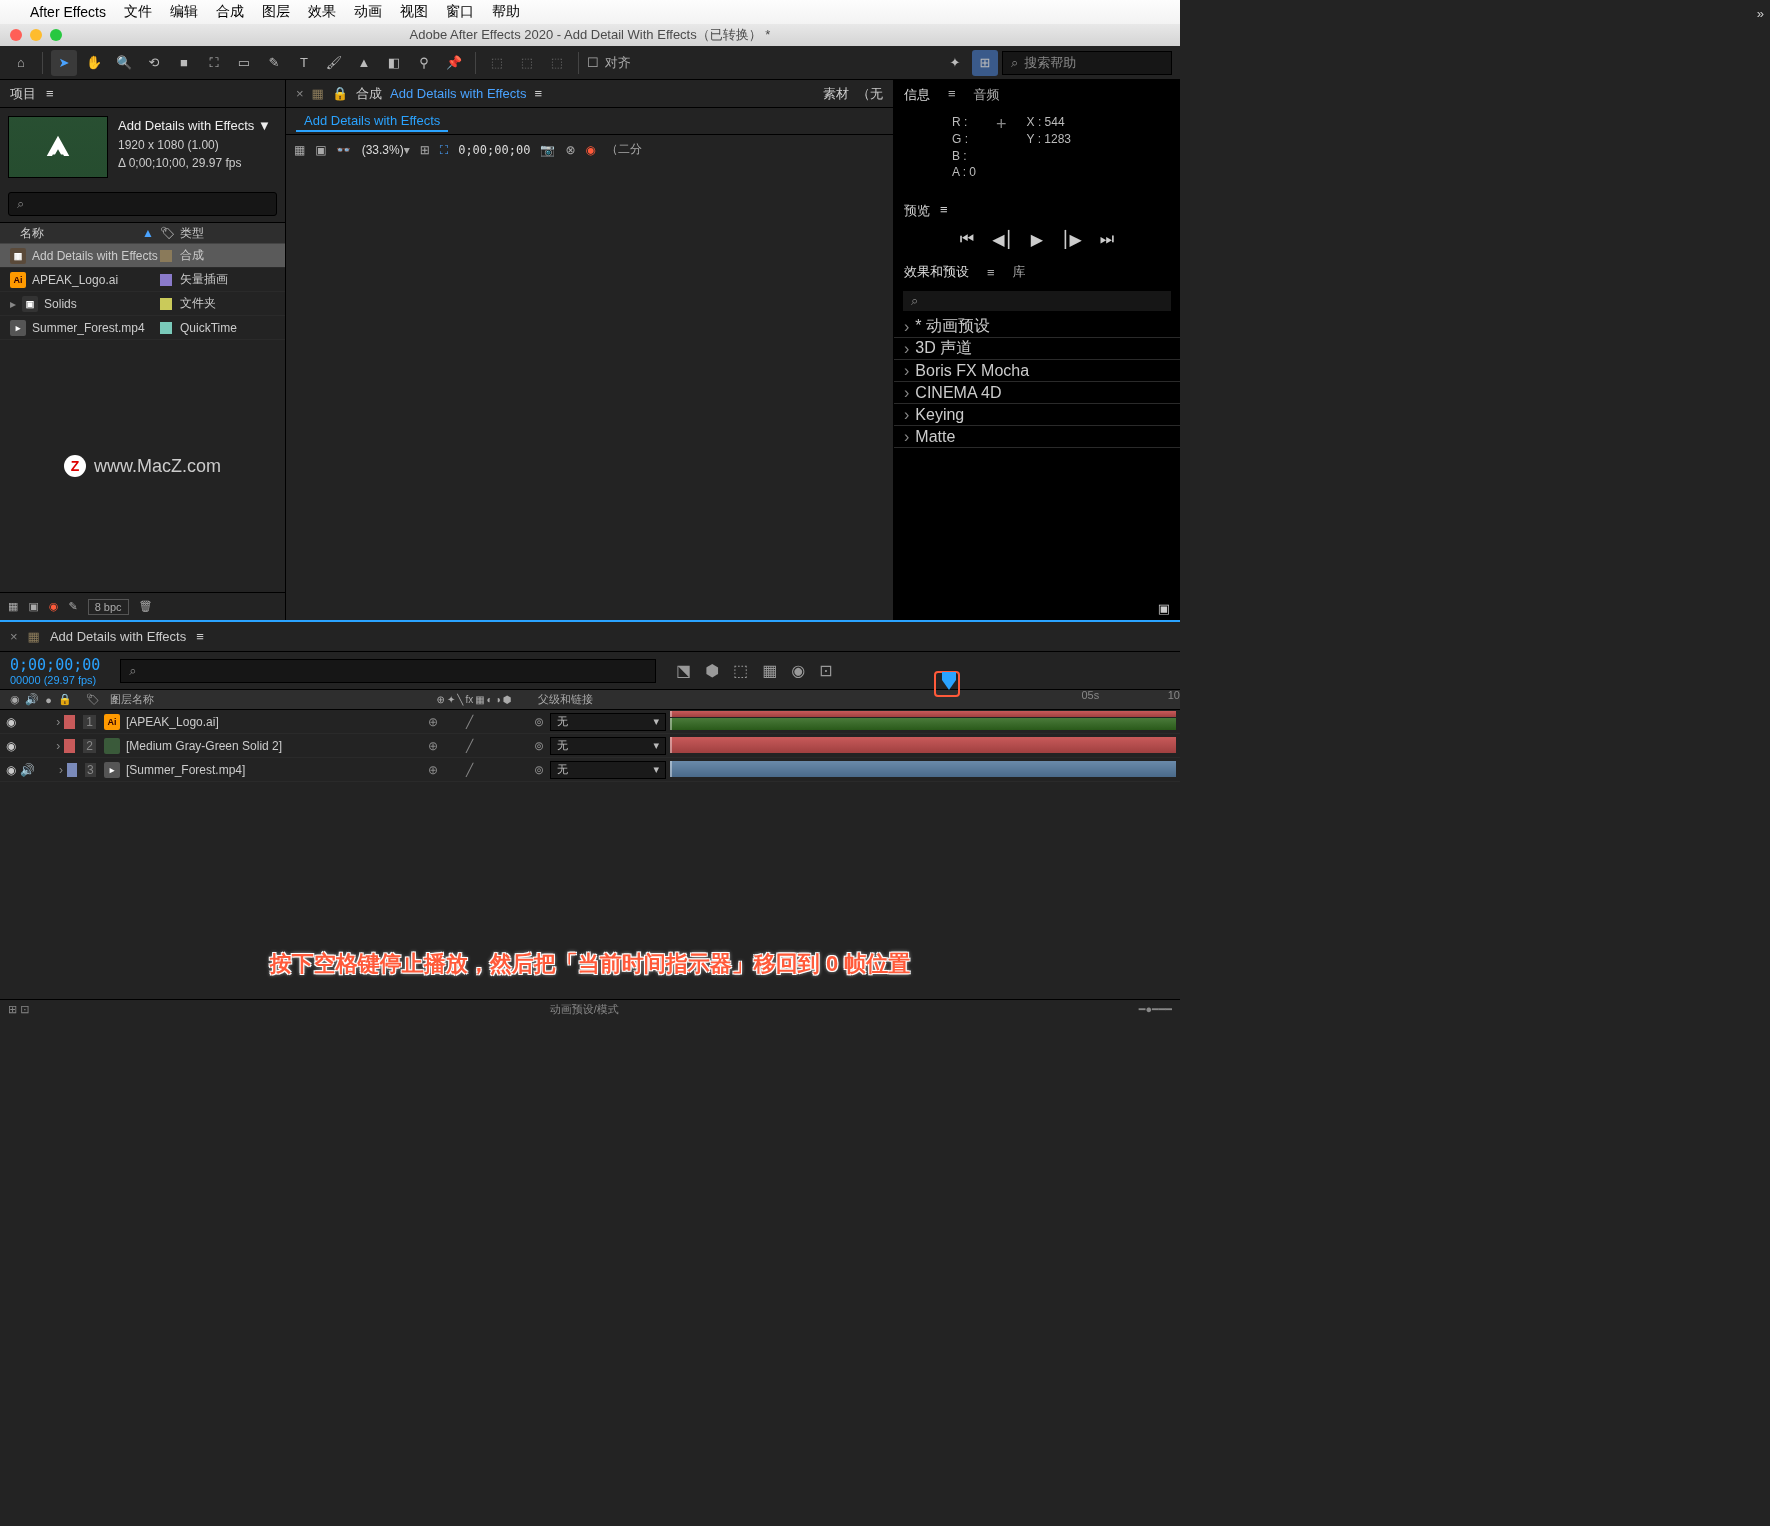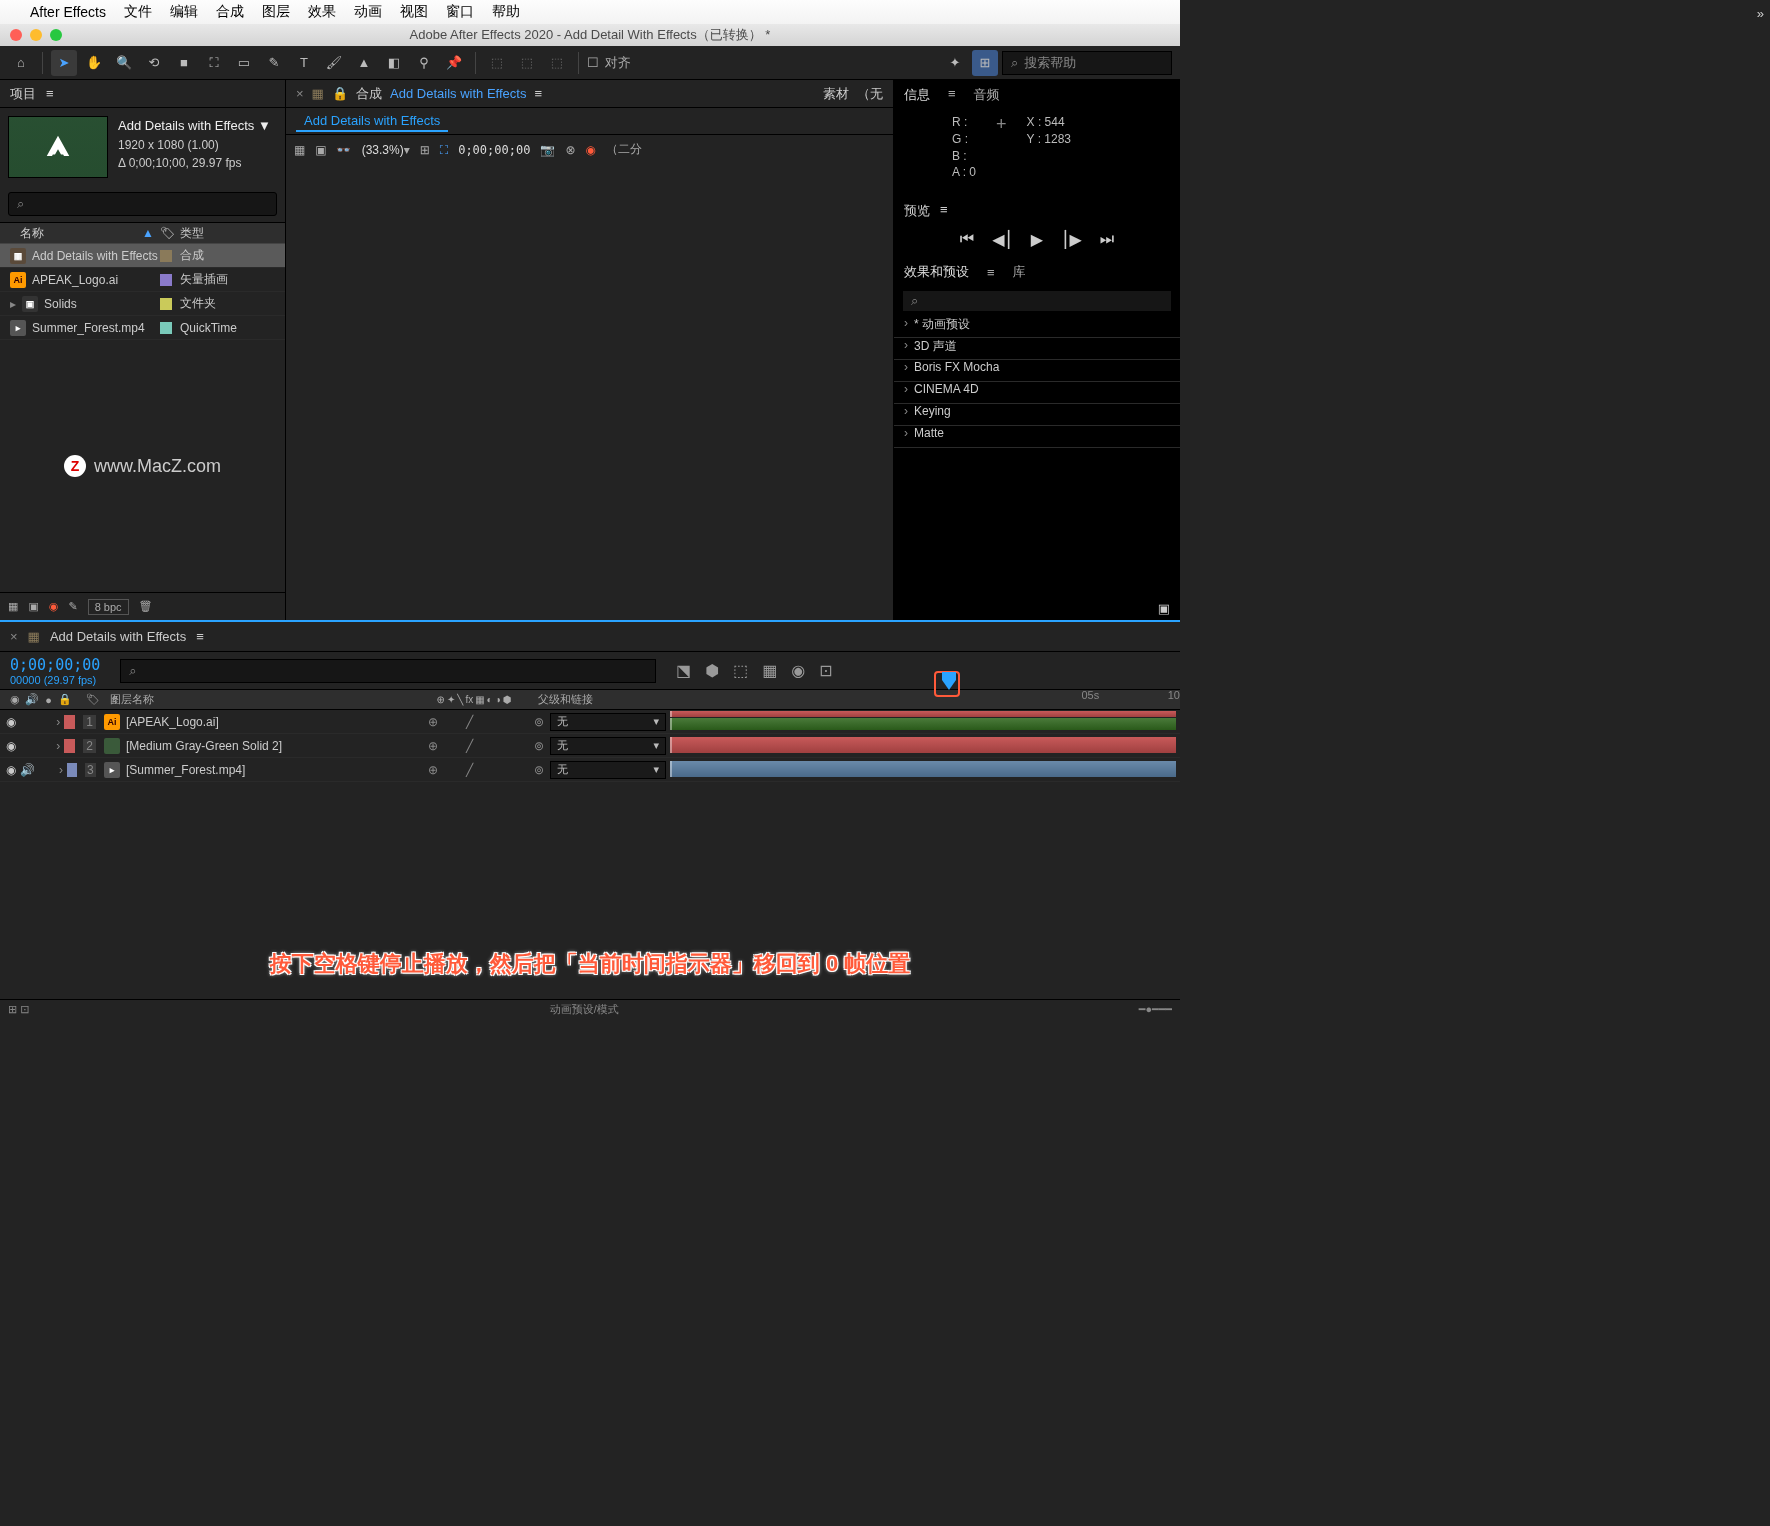--- a/index.html
+++ b/index.html
@@ -68,21 +68,21 @@
 .info-body{display:flex;gap:20px;font-family:monospace;font-size:12px;color:#bbb}
 .info-body .sw{width:28px;height:28px;background:#000}
 .info-body .rgba{line-height:1.4}
 .info-body .xy{line-height:1.4}
 .prev-panel{border-bottom:1px solid #000;padding:8px 10px}
 .prev-ctrl{display:flex;justify-content:center;gap:18px;margin-top:10px;color:#ccc;font-size:16px}
 .fx-panel{flex:1;display:flex;flex-direction:column}
 .fx-hdr{height:28px;display:flex;align-items:center;padding:0 10px;gap:18px;color:#aaa}
 .fx-hdr .act{color:#ddd}
 .fx-search{margin:4px 8px;background:#161616;border:1px solid #000;height:22px;display:flex;align-items:center;padding:0 8px;color:#888}
-.fx-item{height:22px;display:flex;align-items:flex-start;padding:0 10px;gap:6px;font-size:12px;color:#ccc;border-bottom:1px solid #2a2a2a}
+.fx-item{height:22px;display:flex;align-items:center;padding:0 10px;gap:6px;font-size:16px;color:#ccc;border-bottom:1px solid #2a2a2a}
 .fx-item::before{content:"›";color:#888}
 .timeline{height:399px;background:#232323;border-top:2px solid #2aa3ff;display:flex;flex-direction:column}
 .tl-hdr{height:30px;display:flex;align-items:center;padding:0 10px;gap:10px;border-bottom:1px solid #000}
 .tl-ctrl{height:38px;display:flex;align-items:center;border-bottom:1px solid #000}
 .tl-left{width:666px;display:flex;align-items:center;padding:0 10px;gap:10px}
 .tl-time{color:#2aa3ff;font-family:monospace;font-size:15px}
 .tl-frame{color:#2aa3ff;font-size:11px}
 .tl-search{flex:1;background:#161616;border:1px solid #000;height:24px;display:flex;align-items:center;padding:0 8px;color:#888;margin-left:10px}
 .tl-icons{flex:1;display:flex;align-items:center;gap:14px;color:#999;font-size:16px;padding:0 10px}
 .ruler{flex:1;position:relative;background:#2e2e2e;border-left:1px solid #000}

